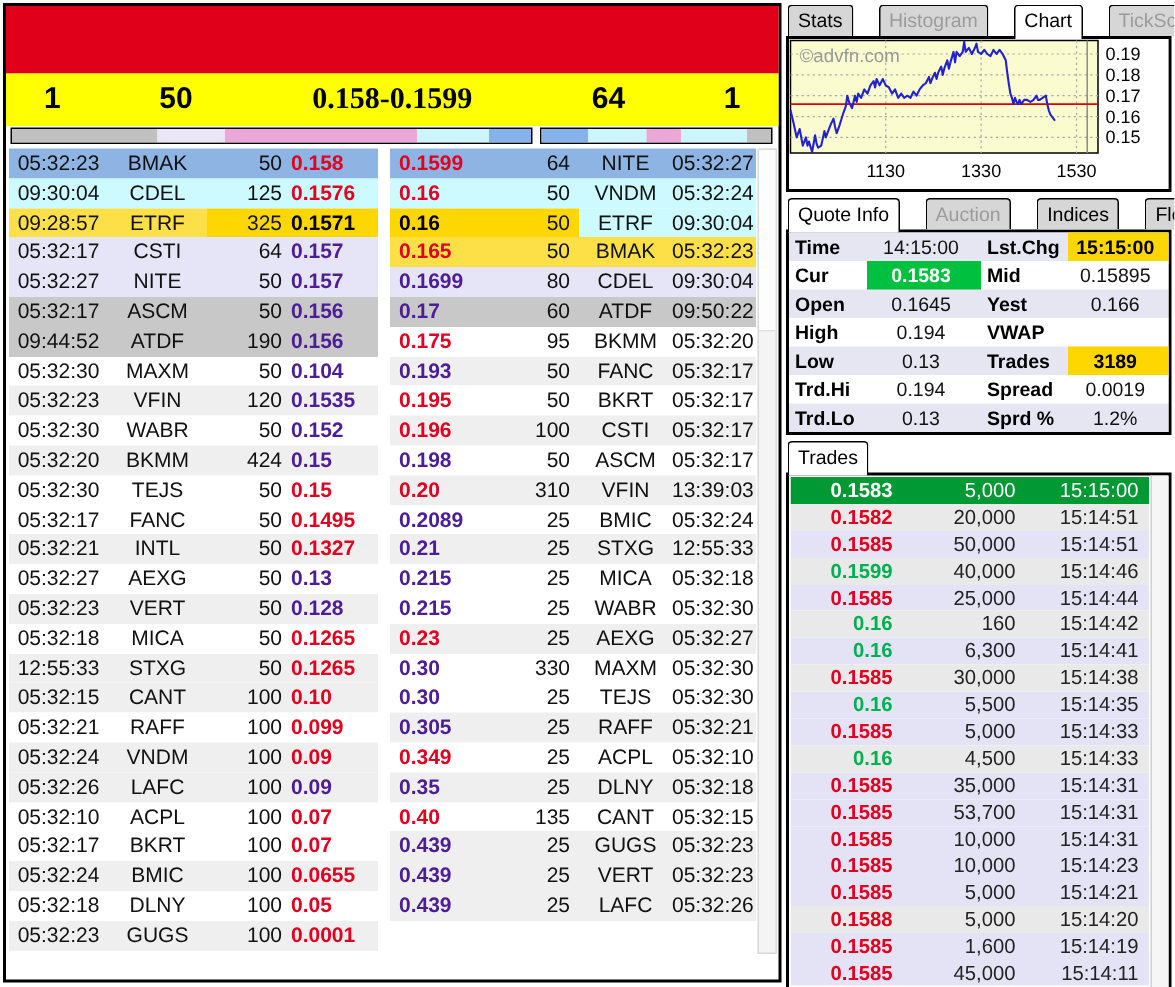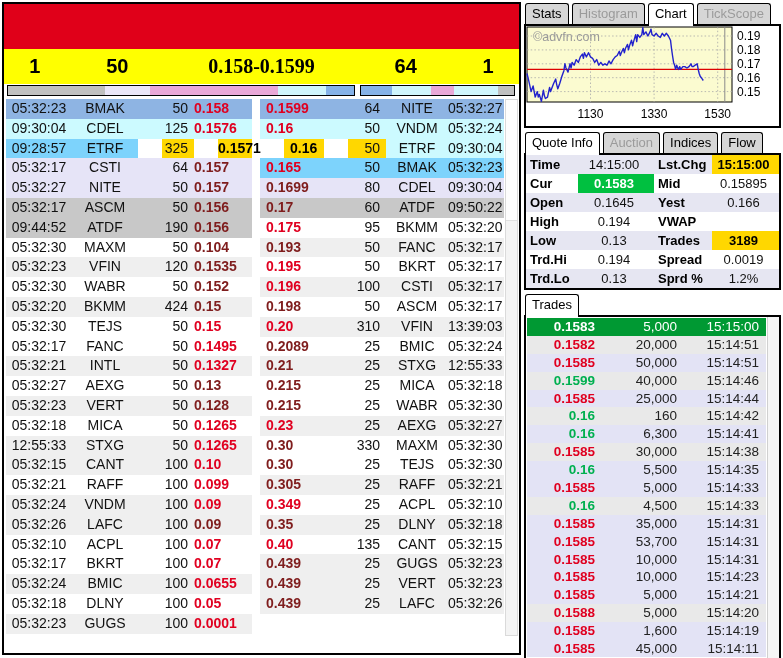--- a/index.html
+++ b/index.html
@@ -24,31 +24,31 @@
   .lrow{display:grid;height:19.8px;line-height:19.8px;font-size:14px;color:#111;}
   .bid-table .lrow{grid-template-columns:66px 66px 56px 58px;}
   .ask-table .lrow{grid-template-columns:64px 62px 62px 56px;}
   .c-time{text-align:center;}
   .c-name{text-align:center;}
   .c-size{text-align:right;padding-right:6px;box-sizing:border-box;}
   .c-price{text-align:left;padding-right:5px;box-sizing:border-box;font-weight:bold;}
   .c-aprice{text-align:left;padding-left:6px;box-sizing:border-box;font-weight:bold;}
   .c-atime{text-align:right;padding-right:2px;}
 
-  .bg-blue{background:#8EB4E3;} .bg-cyan{background:#CCFAFF;} .bg-pink{background:#7dd3fc;}
-  .bg-gold{background:#FFD700;margin-left:24px;} .bg-lav{background:#E6E4F7;} .bg-mgray{background:#C8C8C8;}
+  .bg-blue{background:#8EB4E3;} .bg-cyan{background:#CCFAFF;} .bg-pink{background:#fde047;}
+  .bg-gold{background:#FFD700;} .bg-lav{background:#E6E4F7;} .bg-mgray{background:#C8C8C8;}
   .bg-w{background:#FFFFFF;} .bg-lg{background:#EFEFEF;}
-  .pr-r{color:#E00020;} .pr-g{color:#7f1d1d;} .pr-k{color:#000;}
+  .pr-r{color:#E00020;} .pr-g{color:#4c1d95;} .pr-k{color:#000;}
 
   .vscroll{position:absolute;right:1px;top:95px;width:13px;height:537px;background:#F4F4F4;border:1px solid #DADADA;box-sizing:border-box;}
   .vthumb{width:100%;height:120px;background:#FDFDFD;border-bottom:1px solid #E0E0E0;}
 
   
   .right-col{position:absolute;left:524px;top:2px;width:257px;}
-  .tabbar{display:flex;align-items:center;height:22px;position:relative;z-index:2;padding-left:1px;gap:3px;}
+  .tabbar{display:flex;align-items:center;height:22px;position:relative;z-index:2;padding-left:1px;gap:17px;}
   .tab{border:1.5px solid #000;border-bottom:none;background:#D6D6D6;color:#000;padding:2px 6px 3px 6px;font-size:13px;border-radius:3px 3px 0 0;white-space:nowrap;}
   .tab.active{background:#fff;margin-bottom:-2px;padding-bottom:5px;}
   .tab.disabled{color:#9B9B9B;}
   .pbox{border:2px solid #000;background:#fff;position:relative;z-index:1;box-sizing:border-box;}
   .chart-box{height:104px;}
   #chart-svg{width:100%;height:100%;}
   .panel{margin-bottom:3px;}
 
   .qtable{display:grid;grid-template-rows:repeat(7,19px);}
   .qrow{display:grid;grid-template-columns:52px 76px 58px 67px;font-size:13px;}

